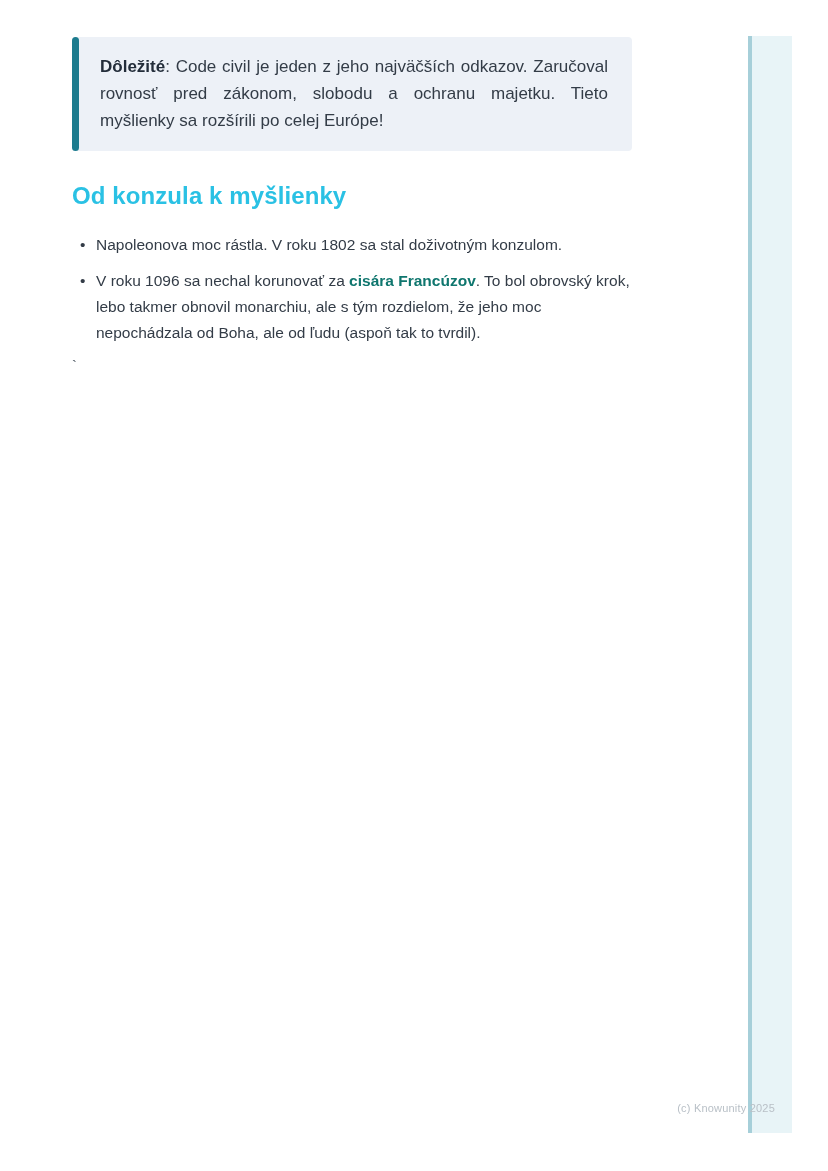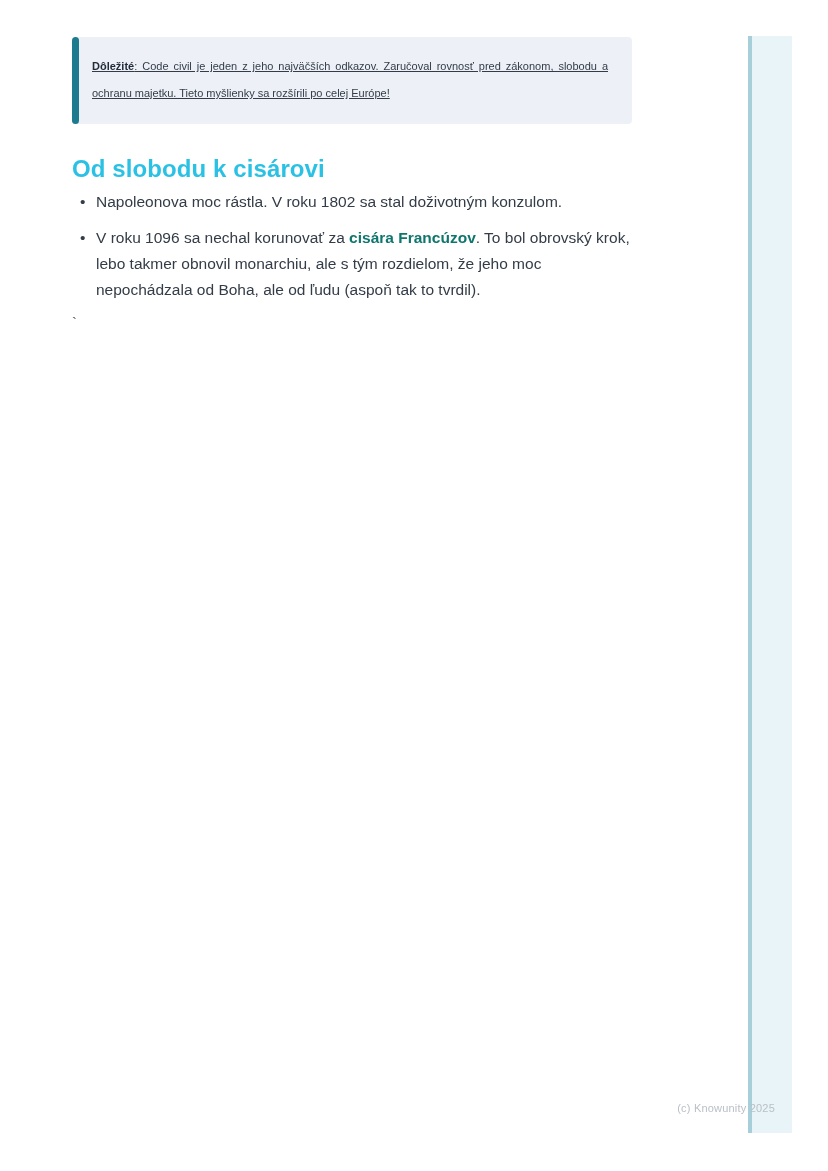--- a/index.html
+++ b/index.html
@@ -35,26 +35,25 @@
     top: 37px;
     width: 560px;
     z-index: 2;
   }
 
   
   .callout {
     position: relative;
     background: #edf1f7;
     border-radius: 4px;
-    padding: 16px 24px 17px 20px;
-    font-size: 11px;
+    padding: 16px 24px 17px 28px;
+    font-size: 17px;
     line-height: 27px;
     text-align: justify;
     color: #333c47;
-    text-decoration: underline;
   }
   .callout-bar {
     position: absolute;
     left: 0;
     top: 0;
     bottom: 0;
     width: 7px;
     background: #1c7b8e;
     border-radius: 4px;
   }
@@ -65,21 +64,21 @@
 
   .section-heading {
     margin-top: 31px;
     font-size: 24px;
     font-weight: 700;
     letter-spacing: 0.1px;
     color: #2ac1e4;
   }
 
   ul.bullets {
-    margin-top: 6px;
+    margin-top: 22px;
     padding-left: 24px;
     list-style: none;
   }
   ul.bullets li {
     position: relative;
     margin-bottom: 10px;
     font-size: 15.5px;
     line-height: 26px;
     color: #333c47;
   }
@@ -118,21 +117,21 @@
 
   <div class="edge-strip"></div>
 
   <div class="content">
 
     <div class="callout">
       <div class="callout-bar"></div>
       <span class="callout-label">Dôležité</span><span>: Code civil je jeden z jeho najväčších odkazov. Zaručoval rovnosť pred zákonom, slobodu a ochranu majetku. Tieto myšlienky sa rozšírili po celej Európe!</span>
     </div>
 
-    <h2 class="section-heading">Od slobodu k cisárovi</h2>
+    <h2 class="section-heading">Od konzula k myšlienky</h2>
 
     <ul class="bullets">
       <li><span>Napoleonova moc rástla. V roku 1802 sa stal doživotným konzulom.</span><span class="bold-seg"></span><span></span></li>
       <li><span>V roku 1096 sa nechal korunovať za </span><span class="bold-seg">cisára Francúzov</span><span>. To bol obrovský krok, lebo takmer obnovil monarchiu, ale s tým rozdielom, že jeho moc nepochádzala od Boha, ale od ľudu (aspoň tak to tvrdil).</span></li>
     </ul>
 
     <div class="stray-char">`</div>
 
   </div>
 

